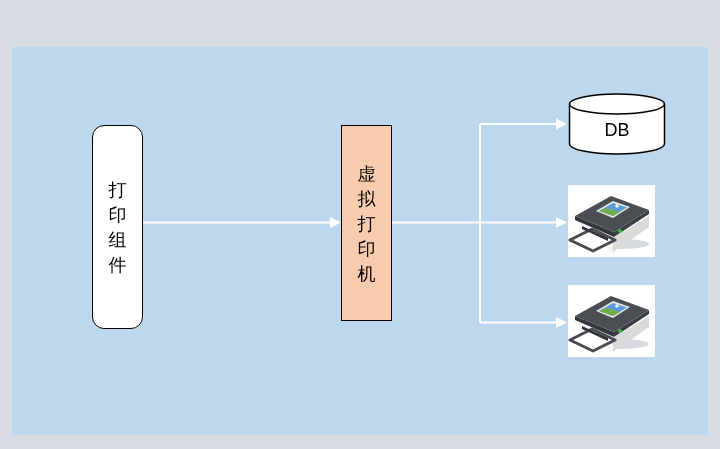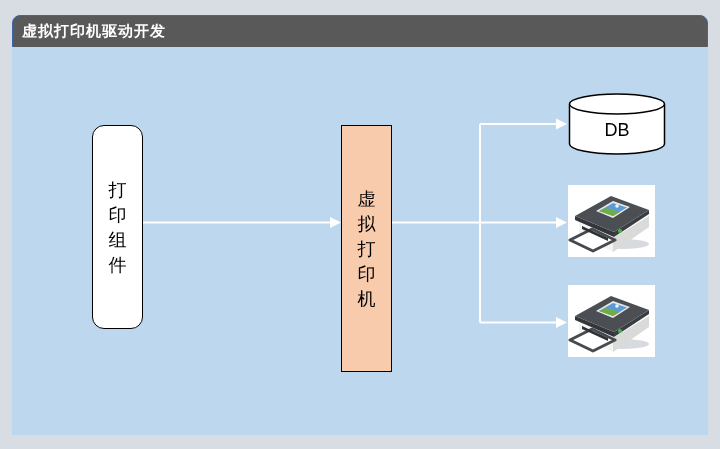--- a/index.html
+++ b/index.html
@@ -24,21 +24,21 @@
   }
   .connectors{
     position:absolute;left:0;top:0;width:720px;height:449px;
     pointer-events:none;
   }
   .node{
     position:absolute;box-sizing:border-box;border:1.5px solid #000000;
     display:flex;align-items:center;justify-content:center;
   }
   .node.source{left:92px;top:125px;width:51px;height:204px;background:#FFFFFF;border-radius:12px;}
-  .node.hub{left:341px;top:125px;width:51px;height:247px;background:#F8CBAD;}
+  .node.hub{left:341px;top:125px;width:51px;height:196px;background:#F8CBAD;}
   .vtext{
     font-family:"DejaVu Serif", serif;
     font-size:18px;line-height:25px;width:20px;
     word-break:break-all;text-align:center;color:#000;
   }
   .db{position:absolute;left:568px;top:92px;width:98px;height:64px;text-decoration:underline;}
   .db text{
     font-family:"Liberation Sans", sans-serif;
     font-size:18px;fill:#000;
   }
@@ -47,23 +47,20 @@
   }
   .printer.p1{top:185px;}
   .printer.p2{top:285px;}
   .printer svg{display:block;width:87px;height:72px;}
 </style>
 </head>
 <body>
 
 <div class="screen">
 
-  <div class="titlebar">
-    <span class="title">虚拟打印机驱动开发</span>
-  </div>
 
   <div class="panel"></div>
 
   <svg class="connectors" viewBox="0 0 720 449">
     <g stroke="#FFFFFF" stroke-width="2" fill="none">
       <line x1="143" y1="222.5" x2="332" y2="222.5"></line>
       <line x1="391" y1="222.5" x2="558" y2="222.5"></line>
       <line x1="480" y1="124" x2="480" y2="322.5"></line>
       <line x1="480" y1="124" x2="558" y2="124"></line>
       <line x1="480" y1="322.5" x2="558" y2="322.5"></line>

